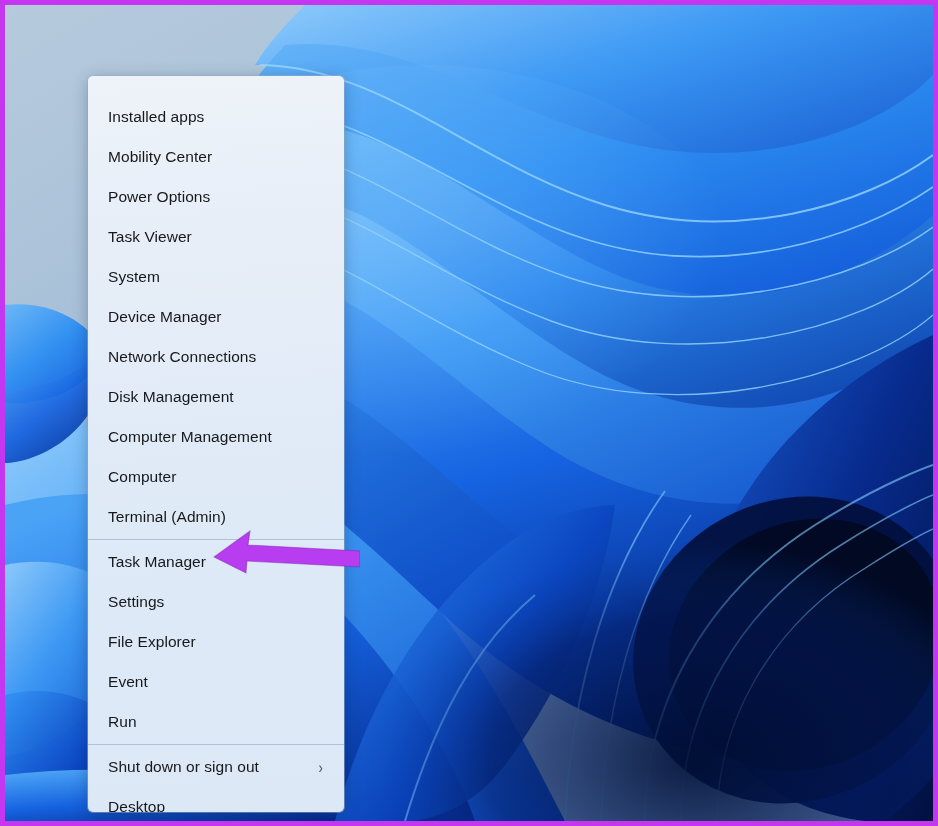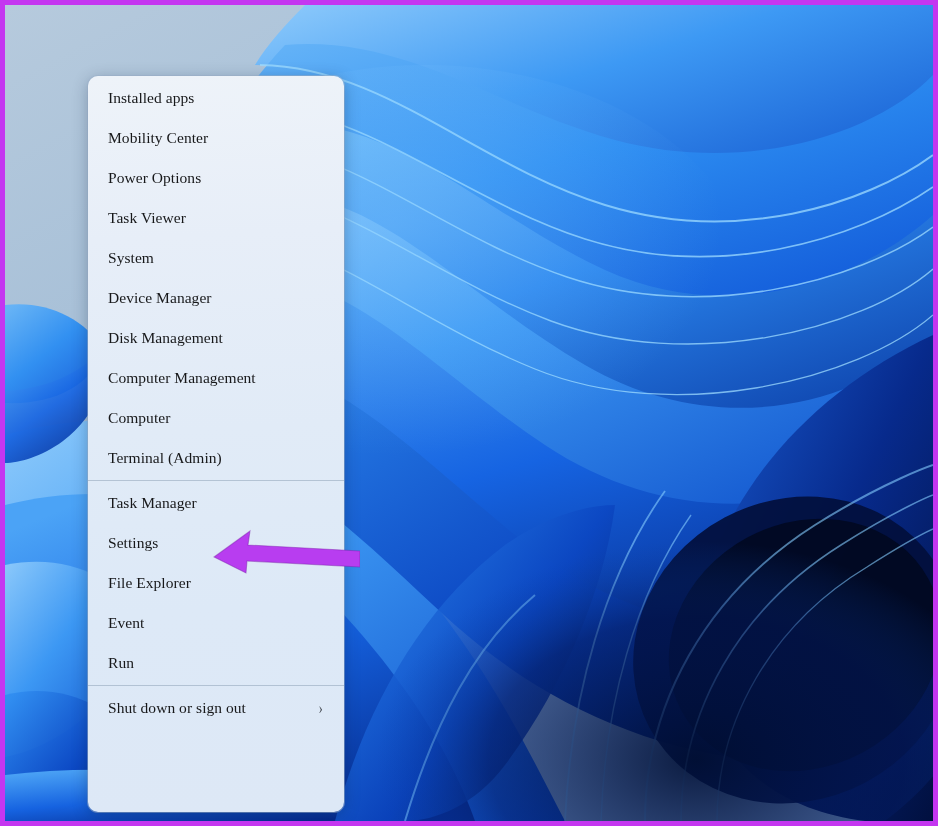--- a/index.html
+++ b/index.html
@@ -41,28 +41,27 @@
   }
   #wallpaper svg { display: block; width: 100%; height: 100%; }
 
   
   #winx-menu {
     position: absolute;
     left: 88px;
     top: 76px;
     width: 256px;
     height: 736px;
-    border-radius: 10px;
+    border-radius: 5px;
     background: linear-gradient(177deg, #eef3f9 0%, #e7eef8 22%, #e1ebf7 48%, #dde9f7 72%, #dde8f6 100%);
     box-shadow: 0 3px 16px rgba(10,30,60,0.30), 0 0 0 1px rgba(170,190,215,0.55);
     box-sizing: border-box;
     overflow: hidden;
     z-index: 30;
-    padding-top: 2px;
-    font-family: Liberation Serif, serif;
+    padding-top: 21px;
   }
 
   .menu-item {
     position: relative;
     height: 40px;
     display: flex;
     align-items: center;
     padding: 0 12px 0 20px;
     font-size: 15.5px;
     color: #17181a;
@@ -223,20 +222,23 @@
     <div class="menu-item">
       <span class="label">Task Viewer</span>
     </div>
     <div class="menu-item">
       <span class="label">System</span>
     </div>
     <div class="menu-item">
       <span class="label">Device Manager</span>
     </div>
     <div class="menu-item">
+      <span class="label">Network Connections</span>
+    </div>
+    <div class="menu-item">
       <span class="label">Disk Management</span>
     </div>
     <div class="menu-item">
       <span class="label">Computer Management</span>
     </div>
     <div class="menu-item">
       <span class="label">Computer</span>
     </div>
     <div class="menu-item">
       <span class="label">Terminal (Admin)</span>
@@ -258,20 +260,23 @@
     </div>
     <div class="menu-item">
       <span class="label">Run</span>
     </div>
 
     <div class="separator"></div>
 
     <div class="menu-item">
       <span class="label">Shut down or sign out</span>
       <span class="chev">›</span>
+    </div>
+    <div class="menu-item">
+      <span class="label">Desktop</span>
     </div>
 
   </div>
 
   <div id="arrow-annotation">
     <svg viewBox="0 0 150 62" width="150" height="62">
       <path d="M4,42 L40,16 L38,30 L150,36 L150,52 L37,46 L36,58 Z" fill="#b83df0" stroke="#7a1ea8" stroke-width="1.1" stroke-opacity="0.45"></path>
     </svg>
   </div>
 

